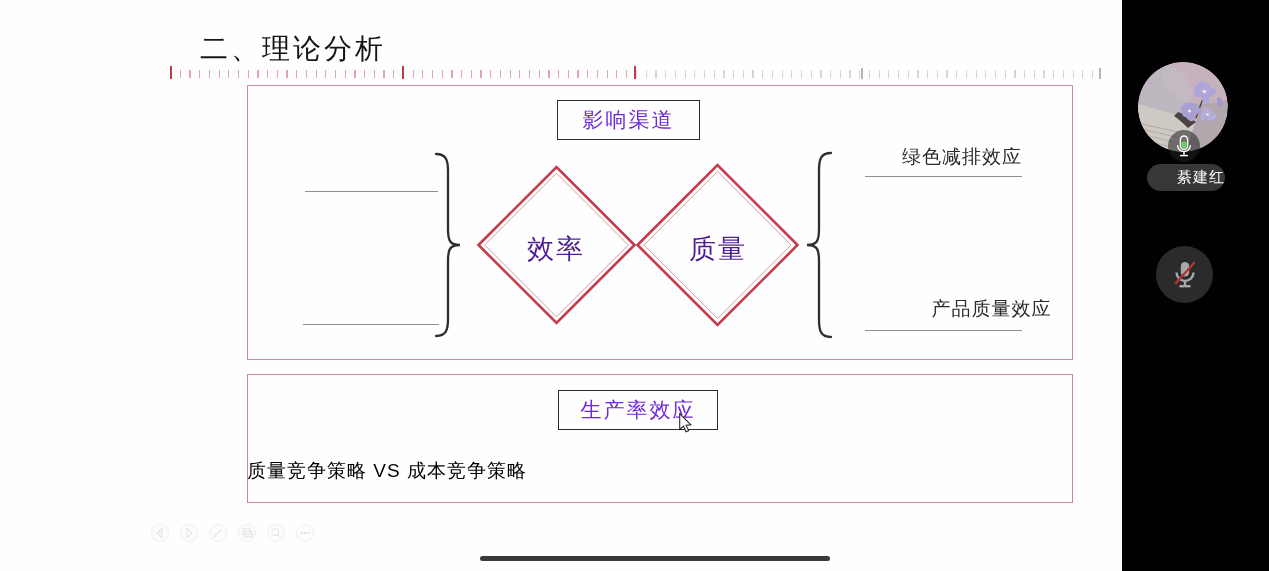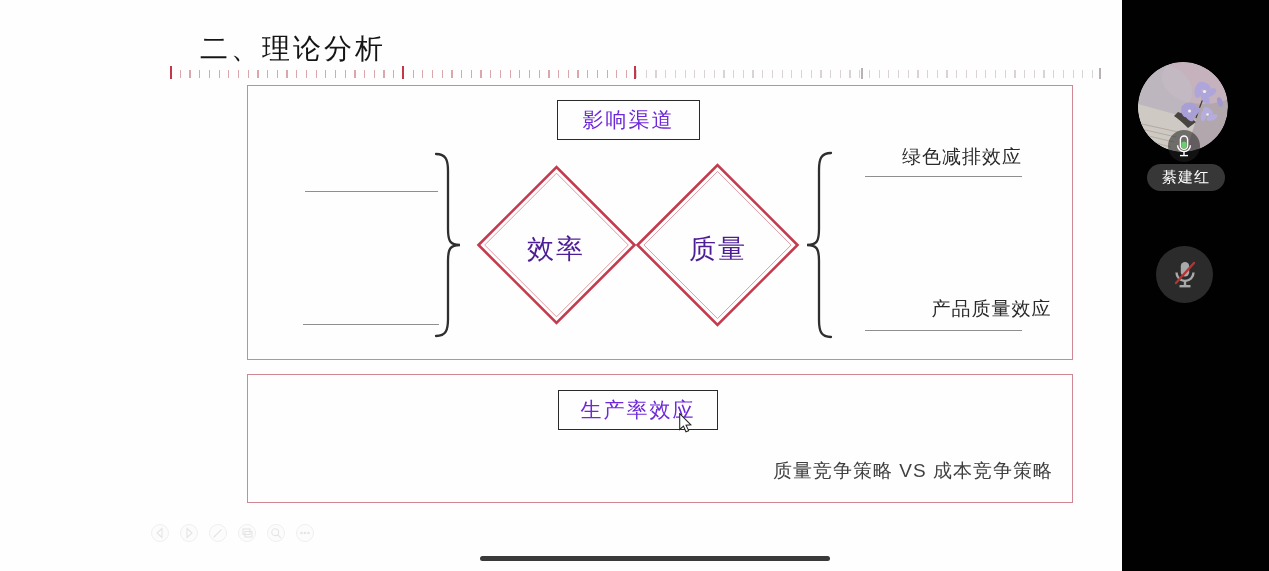--- a/index.html
+++ b/index.html
@@ -33,22 +33,22 @@
   .black-box.influence { left:557px; top:100px; width:143px; height:40px; }
   .black-box.strategy  { left:558px; top:390px; width:160px; height:40px; }
 
   .effect-label { position:absolute; font-size:19px; color:#2a2a2a; letter-spacing:1px;
                   text-align:center; }
   .underline { position:absolute; height:1px; background:#8f8f8f; }
 
   .diamond-text { position:absolute; width:110px; text-align:center; font-size:27px;
                   color:#4c1d95; letter-spacing:2px; font-weight:500; }
 
-  .vs-line { position:absolute; left:247px; top:458px; width:806px; text-align:right;
-             font-size:19px; color:#404040; letter-spacing:1px; }
+  .vs-line { position:absolute; left:247px; top:458px; width:806px; text-align:left;
+             font-size:19px; color:#000000; letter-spacing:1px; }
 
   svg { display:block; }
   .abs { position:absolute; }
 
   
   .controls { position:absolute; left:151px; top:524px; display:flex; gap:11px; opacity:.55; }
   .ctl-btn { width:18px; height:18px; border:1px solid #e2e2e2; border-radius:50%;
              background:#fcfcfc; display:flex; align-items:center; justify-content:center; }
   .ctl-btn svg { stroke:#d0d0d0; fill:none; stroke-width:1.1; }
 
@@ -56,21 +56,21 @@
   .taskbar-handle { position:absolute; left:480px; top:556px; width:350px; height:5px;
                     background:#3a3a3a; border-radius:3px; }
 
   
   .panel { position:absolute; left:1122px; top:0; width:147px; height:571px; background:#010101; }
   .avatar { position:absolute; left:16px; top:62px; width:90px; height:90px; border-radius:50%;
             overflow:hidden; }
   .mic-live { position:absolute; left:46px; top:130px; width:32px; height:32px; }
   .name-badge { position:absolute; left:25px; top:164px; width:78px; height:27px;
                 background:rgba(58,58,58,.95); border-radius:13.5px; color:#fff;
-                font-size:15px; display:flex; align-items:center; justify-content:center;
+                font-size:15px; display:flex; align-items:center; justify-content:flex-end;
                 letter-spacing:1px; }
   .mute-btn { position:absolute; left:34px; top:246px; width:57px; height:57px;
               border-radius:50%; background:#2b2b2b; display:flex; align-items:center;
               justify-content:center; }
 </style>
 </head>
 <body>
 
 <div id="root">
 

